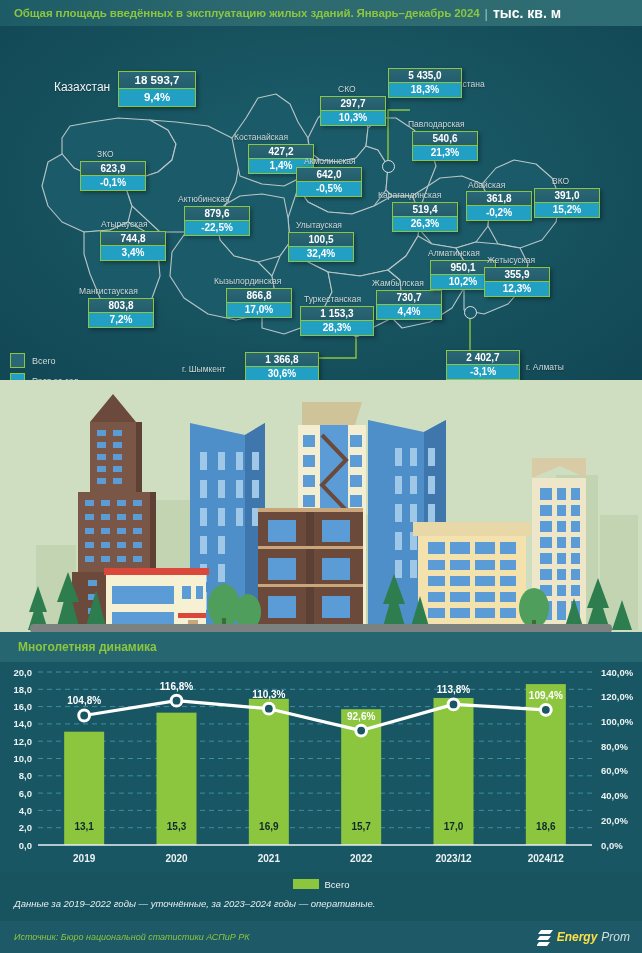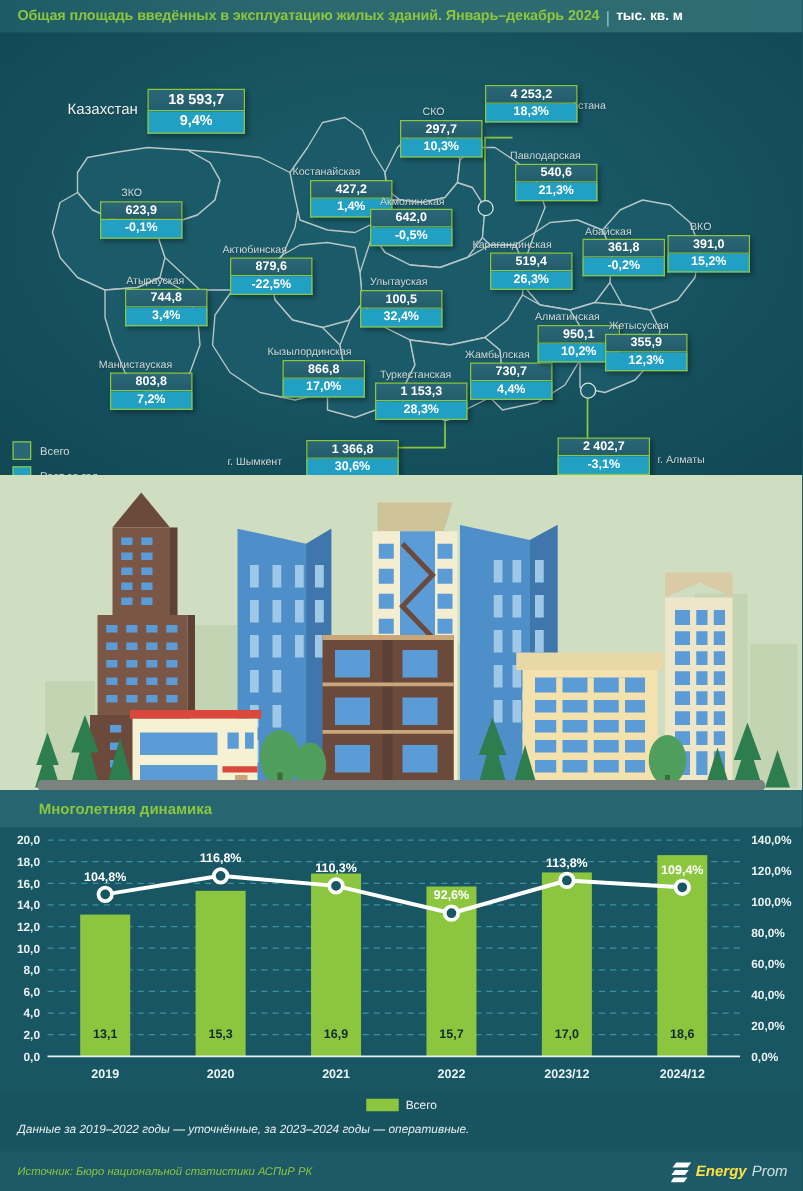--- a/index.html
+++ b/index.html
@@ -12,21 +12,21 @@
   .page { position:relative; width:642px; height:953px; }
 
   
   .titlebar{
     position:absolute; left:0; top:0; width:642px; height:26px;
     background:linear-gradient(90deg,#1d5b66 0%,#2d6a70 40%,#2e6d73 100%);
     display:flex; align-items:center; padding-left:14px;
   }
   .titlebar .t1{ color:#8cc63f; font-size:11.5px; font-weight:bold; letter-spacing:-0.1px;}
   .titlebar .sep{ color:#8ec7cf; margin:0 5px; font-size:13px; font-weight:300;}
-  .titlebar .t2{ color:#ffffff; font-size:11px; font-weight:bold;}
+  .titlebar .t2{ color:#ffffff; font-size:14px; font-weight:bold;}
 
   
   .mapsec{
     position:absolute; left:0; top:26px; width:642px; height:354px;
     background:radial-gradient(ellipse at 50% 45%, #1c616f 0%, #17525f 55%, #124754 100%);
     overflow:hidden;
   }
   .mapsvg{ position:absolute; left:0; top:0; }
 
   .rlabel{
@@ -65,21 +65,21 @@
   .legend .sw.total{ background:#2a6776; }
   .legend .sw.growth{ background:#21a0c4; }
   .legend .lb{ color:#cfd9d9; font-size:9px; }
 
   
   .city{ position:absolute; left:0; top:380px; width:642px; height:252px; overflow:hidden;}
 
   
   .dynhdr{
     position:absolute; left:0; top:632px; width:642px; height:30px;
-    background:#256670; display:flex; align-items:center; padding-left:31px;
+    background:#256670; display:flex; align-items:center; padding-left:18px;
   }
   .dynhdr span{ color:#8cc63f; font-size:12px; font-weight:bold; }
 
   
   .chart{ position:absolute; left:0; top:662px; width:642px; height:210px; }
   .chart svg{ display:block; }
 
   
   .clegend{
     position:absolute; left:0; top:872px; width:642px; height:24px;
@@ -183,21 +183,21 @@
     </div>
 
     <div class="rlabel" style="left:338px; top:58px;">СКО</div>
     <div class="box" style="left:320px; top:70px;">
       <div class="v">297,7</div>
       <div class="g">10,3%</div>
     </div>
 
     <div class="rlabel" style="left:450px; top:53px;">г. Астана</div>
     <div class="box wide" style="left:388px; top:42px;">
-      <div class="v">4 253,2</div>
+      <div class="v">5 435,0</div>
       <div class="g">18,3%</div>
     </div>
 
     <div class="rlabel" style="left:304px; top:130px;">Акмолинская</div>
     <div class="box" style="left:296px; top:141px;">
       <div class="v">642,0</div>
       <div class="g">-0,5%</div>
     </div>
 
     <div class="rlabel" style="left:408px; top:93px;">Павлодарская</div>

